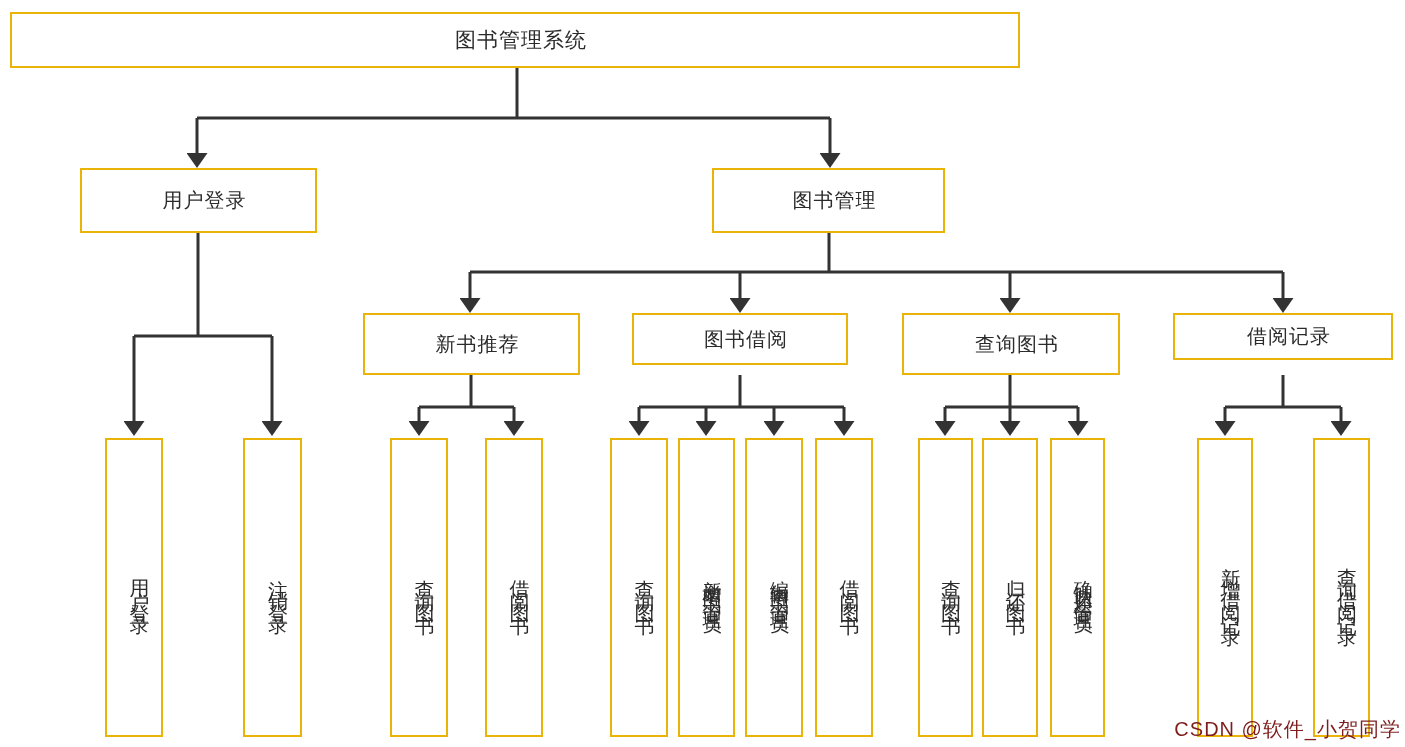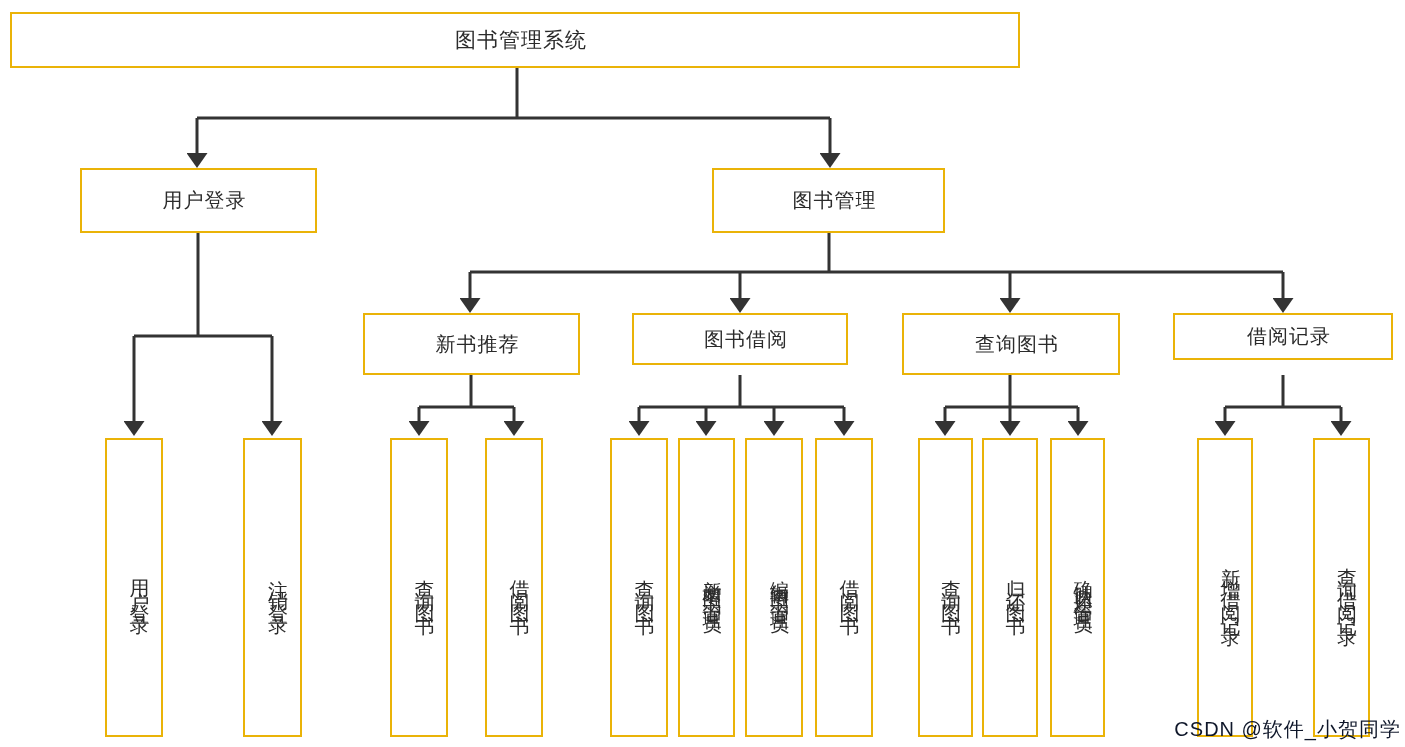--- a/index.html
+++ b/index.html
@@ -46,21 +46,21 @@
   }
   .node.leaf.tight {
     letter-spacing: 5px;
     font-size: 19px;
   }
   #watermark {
     position: absolute;
     top: 716px;
     right: 4px;
     z-index: 5;
-    color: #0f172a;
+    color: #7f1d1d;
     font-size: 20px;
     letter-spacing: 1px;
     white-space: nowrap;
   }
 </style>
 </head>
 <body>
 
 <div id="stage">
 

